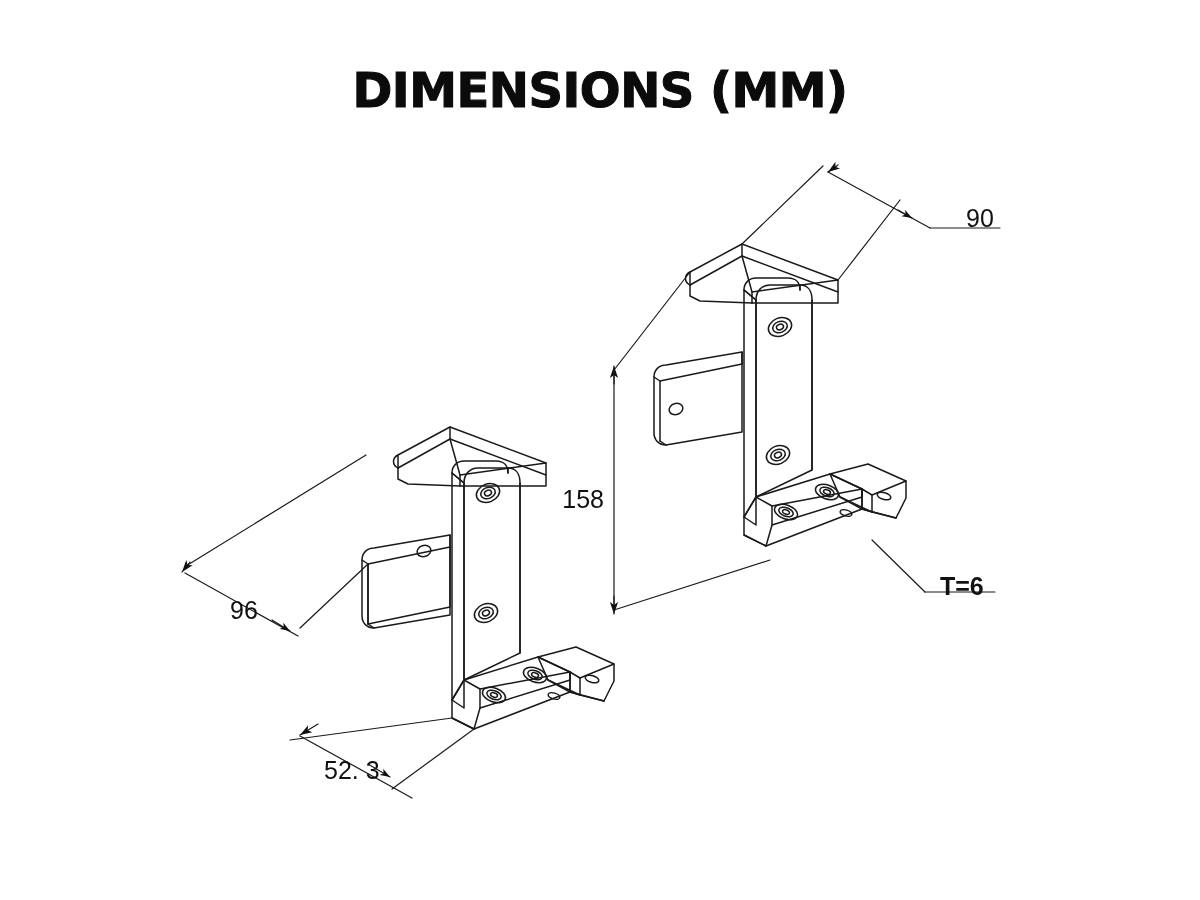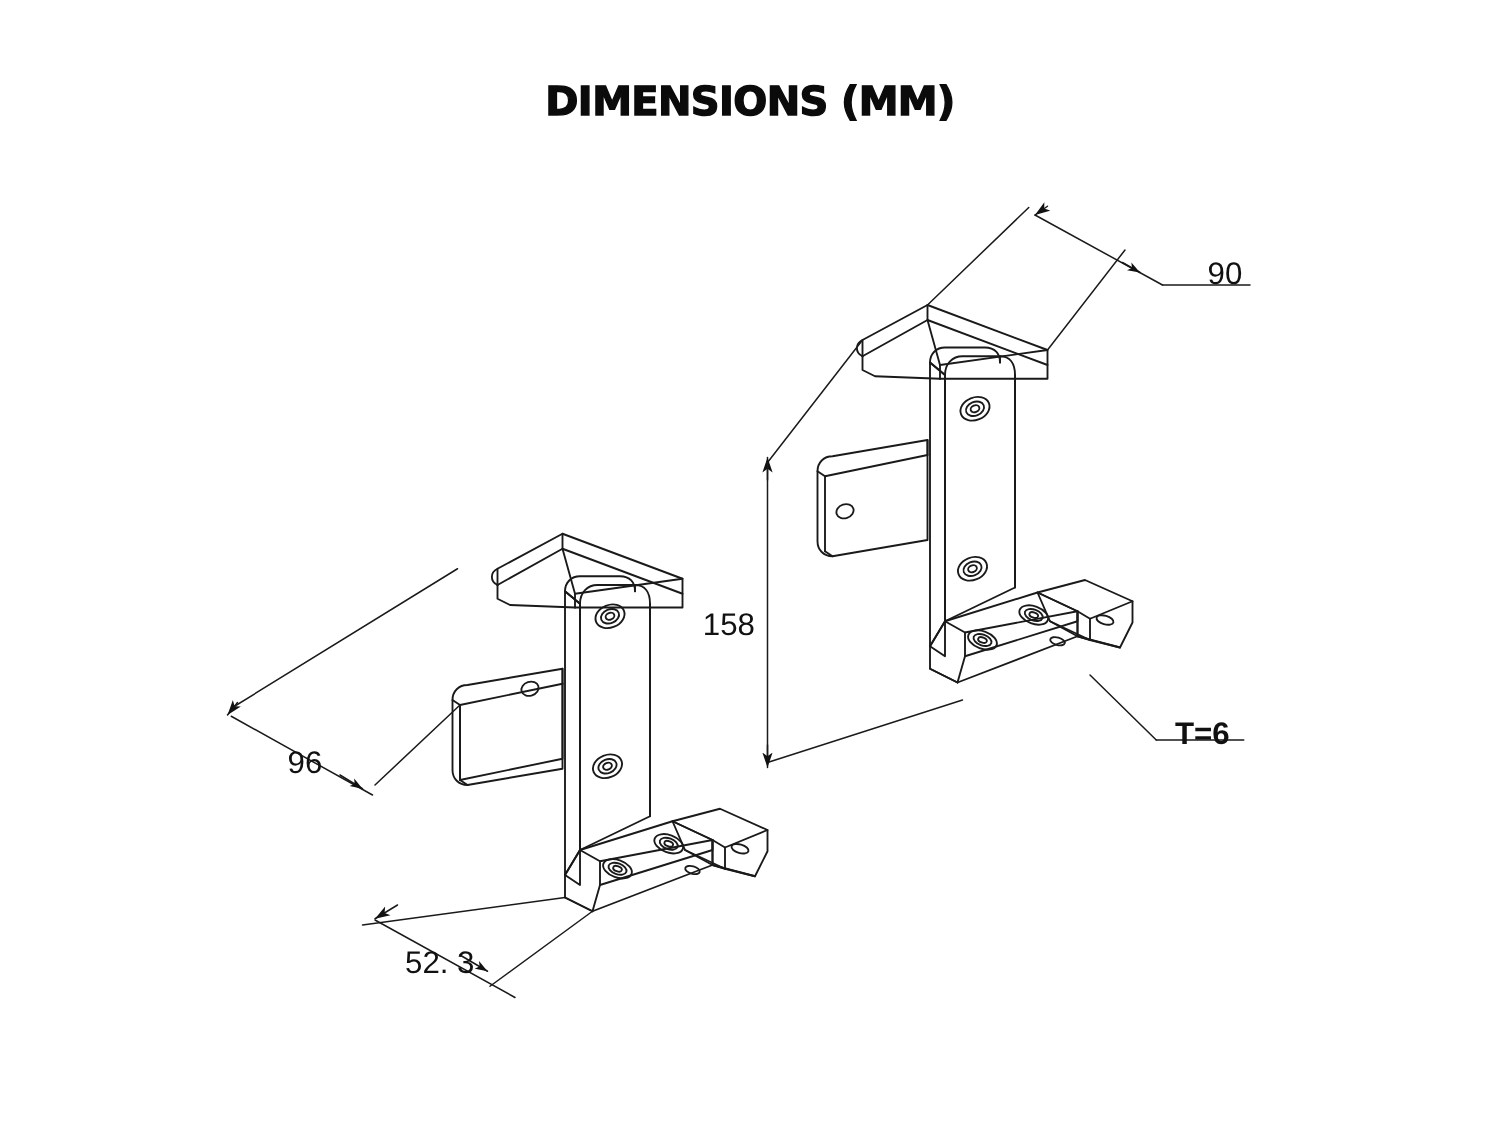--- a/index.html
+++ b/index.html
@@ -23,21 +23,21 @@
     height: 900px;
   }
   .title-text {
     position: absolute;
     top: 62px;
     left: 0;
     width: 1200px;
     text-align: center;
     font-family: "DejaVu Sans", sans-serif;
     font-weight: 700;
-    font-size: 32px;
+    font-size: 48px;
     letter-spacing: -0.5px;
     color: #0b0b0b;
     -webkit-text-stroke: 1.1px #0b0b0b;
     user-select: none;
   }
   svg.cad { position: absolute; top: 0; left: 0; }
   svg.cad text {
     font-family: "Liberation Sans", sans-serif;
     fill: #111111;
     font-size: 25px;

